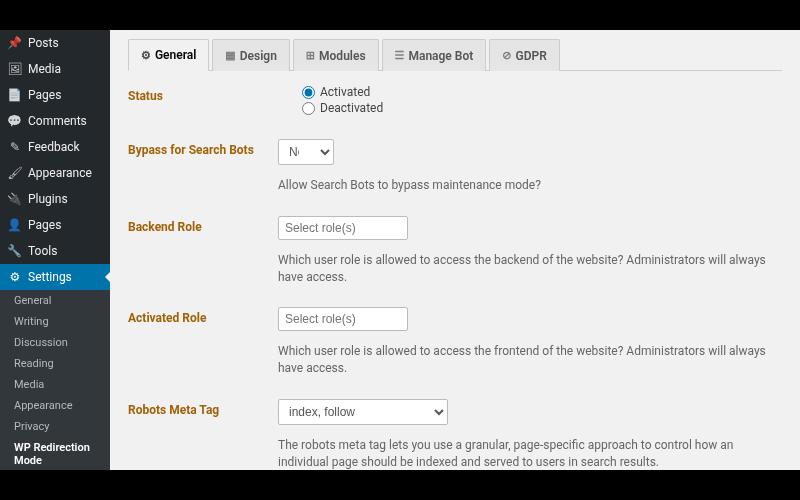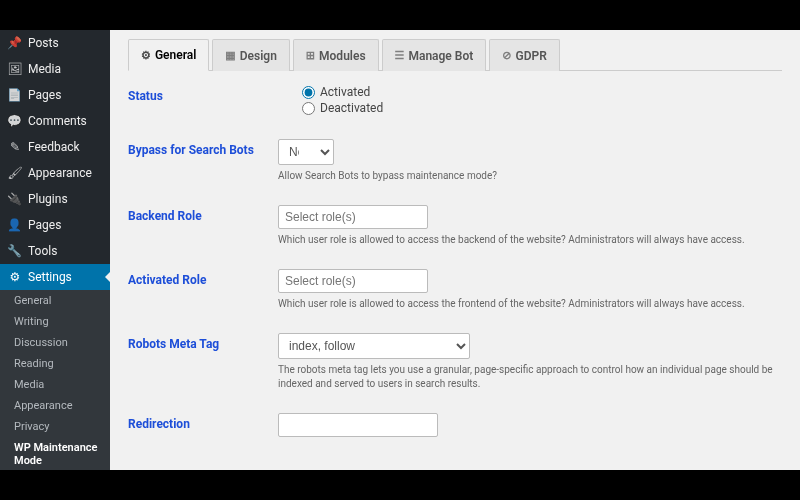--- a/index.html
+++ b/index.html
@@ -15,30 +15,30 @@
 .sidebar .submenu .sub-item { padding: 4px 8px 4px 14px; color: #b4b9be; cursor: pointer; }
 .sidebar .submenu .sub-item.current { color: #fff; font-weight: 600; }
 .sidebar .menu-item.active-pointer { position: relative; }
 .sidebar .menu-item.active-pointer::after { content: ""; position: absolute; right: -1px; top: 50%; transform: translateY(-50%); border: 6px solid transparent; border-right-color: #f1f1f1; }
 .content { flex: 1; padding: 8px 18px 0 18px; overflow: auto; color: #444; }
 .tabs { display: flex; border-bottom: 1px solid #ccc; margin-bottom: 14px; }
 .tabs .tab { padding: 8px 12px; border: 1px solid #ccc; border-bottom: none; background: #e5e5e5; color: #555; font-size: 12px; font-weight: 600; cursor: pointer; display: flex; align-items: center; gap: 4px; margin-right: 3px; border-radius: 2px 2px 0 0; position: relative; top: 1px; }
 .tabs .tab.active { background: #f1f1f1; color: #000; border-bottom: 1px solid #f1f1f1; }
 .tabs .tab .ticon { font-size: 11px; opacity: 0.7; }
 .form-row { display: flex; align-items: flex-start; margin-bottom: 22px; }
-.form-row .label { width: 150px; font-weight: 700; font-size: 12px; color: #1d4ed8; padding-top: 4px; flex-shrink: 0; }
+.form-row .label { width: 150px; font-weight: 700; font-size: 12px; color: #a16207; padding-top: 4px; flex-shrink: 0; }
 .form-row .field { flex: 1; font-size: 12px; }
-.form-row .field .desc { color: #666; margin-top: 4px; font-size: 10px; line-height: 1.4; }
+.form-row .field .desc { color: #666; margin-top: 12px; font-size: 12px; line-height: 1.4; }
 .radio-row { display: flex; align-items: center; gap: 5px; margin-bottom: 2px; margin-left: 24px; }
 .radio-row input[type=radio] { accent-color: #0073aa; margin: 0; }
 select, input[type=text] { border: 1px solid #bbb; background: #fff; padding: 4px 6px; font-size: 12px; color: #555; border-radius: 2px; }
 select { padding-right: 18px; }
 .select-small { width: 56px; }
-.select-med { width: 192px; }
-.input-med { width: 150px; }
+.select-med { width: 170px; }
+.input-med { width: 130px; }
 .input-red { width: 160px; }
 .placeholder-input { color: #aaa; }
 </style>
 </head>
 <body>
 
 <div class="frame">
   <div class="sidebar">
     <div id="sidebar-top">
         <div class="menu-item">
@@ -86,21 +86,21 @@
       <span>Settings</span>
     </div>
     <div class="submenu" id="sidebar-sub">
         <div class="sub-item">General</div>
         <div class="sub-item">Writing</div>
         <div class="sub-item">Discussion</div>
         <div class="sub-item">Reading</div>
         <div class="sub-item">Media</div>
         <div class="sub-item">Appearance</div>
         <div class="sub-item">Privacy</div>
-        <div class="sub-item current">WP Maintenance Mode</div>
+        <div class="sub-item current">WP Redirection Mode</div>
       </div>
   </div>
 
   <div class="content">
     <div class="tabs" id="tabs">
         <div class="tab active">
           <span class="ticon">⚙</span>
           <span>General</span>
         </div>
         <div class="tab">

